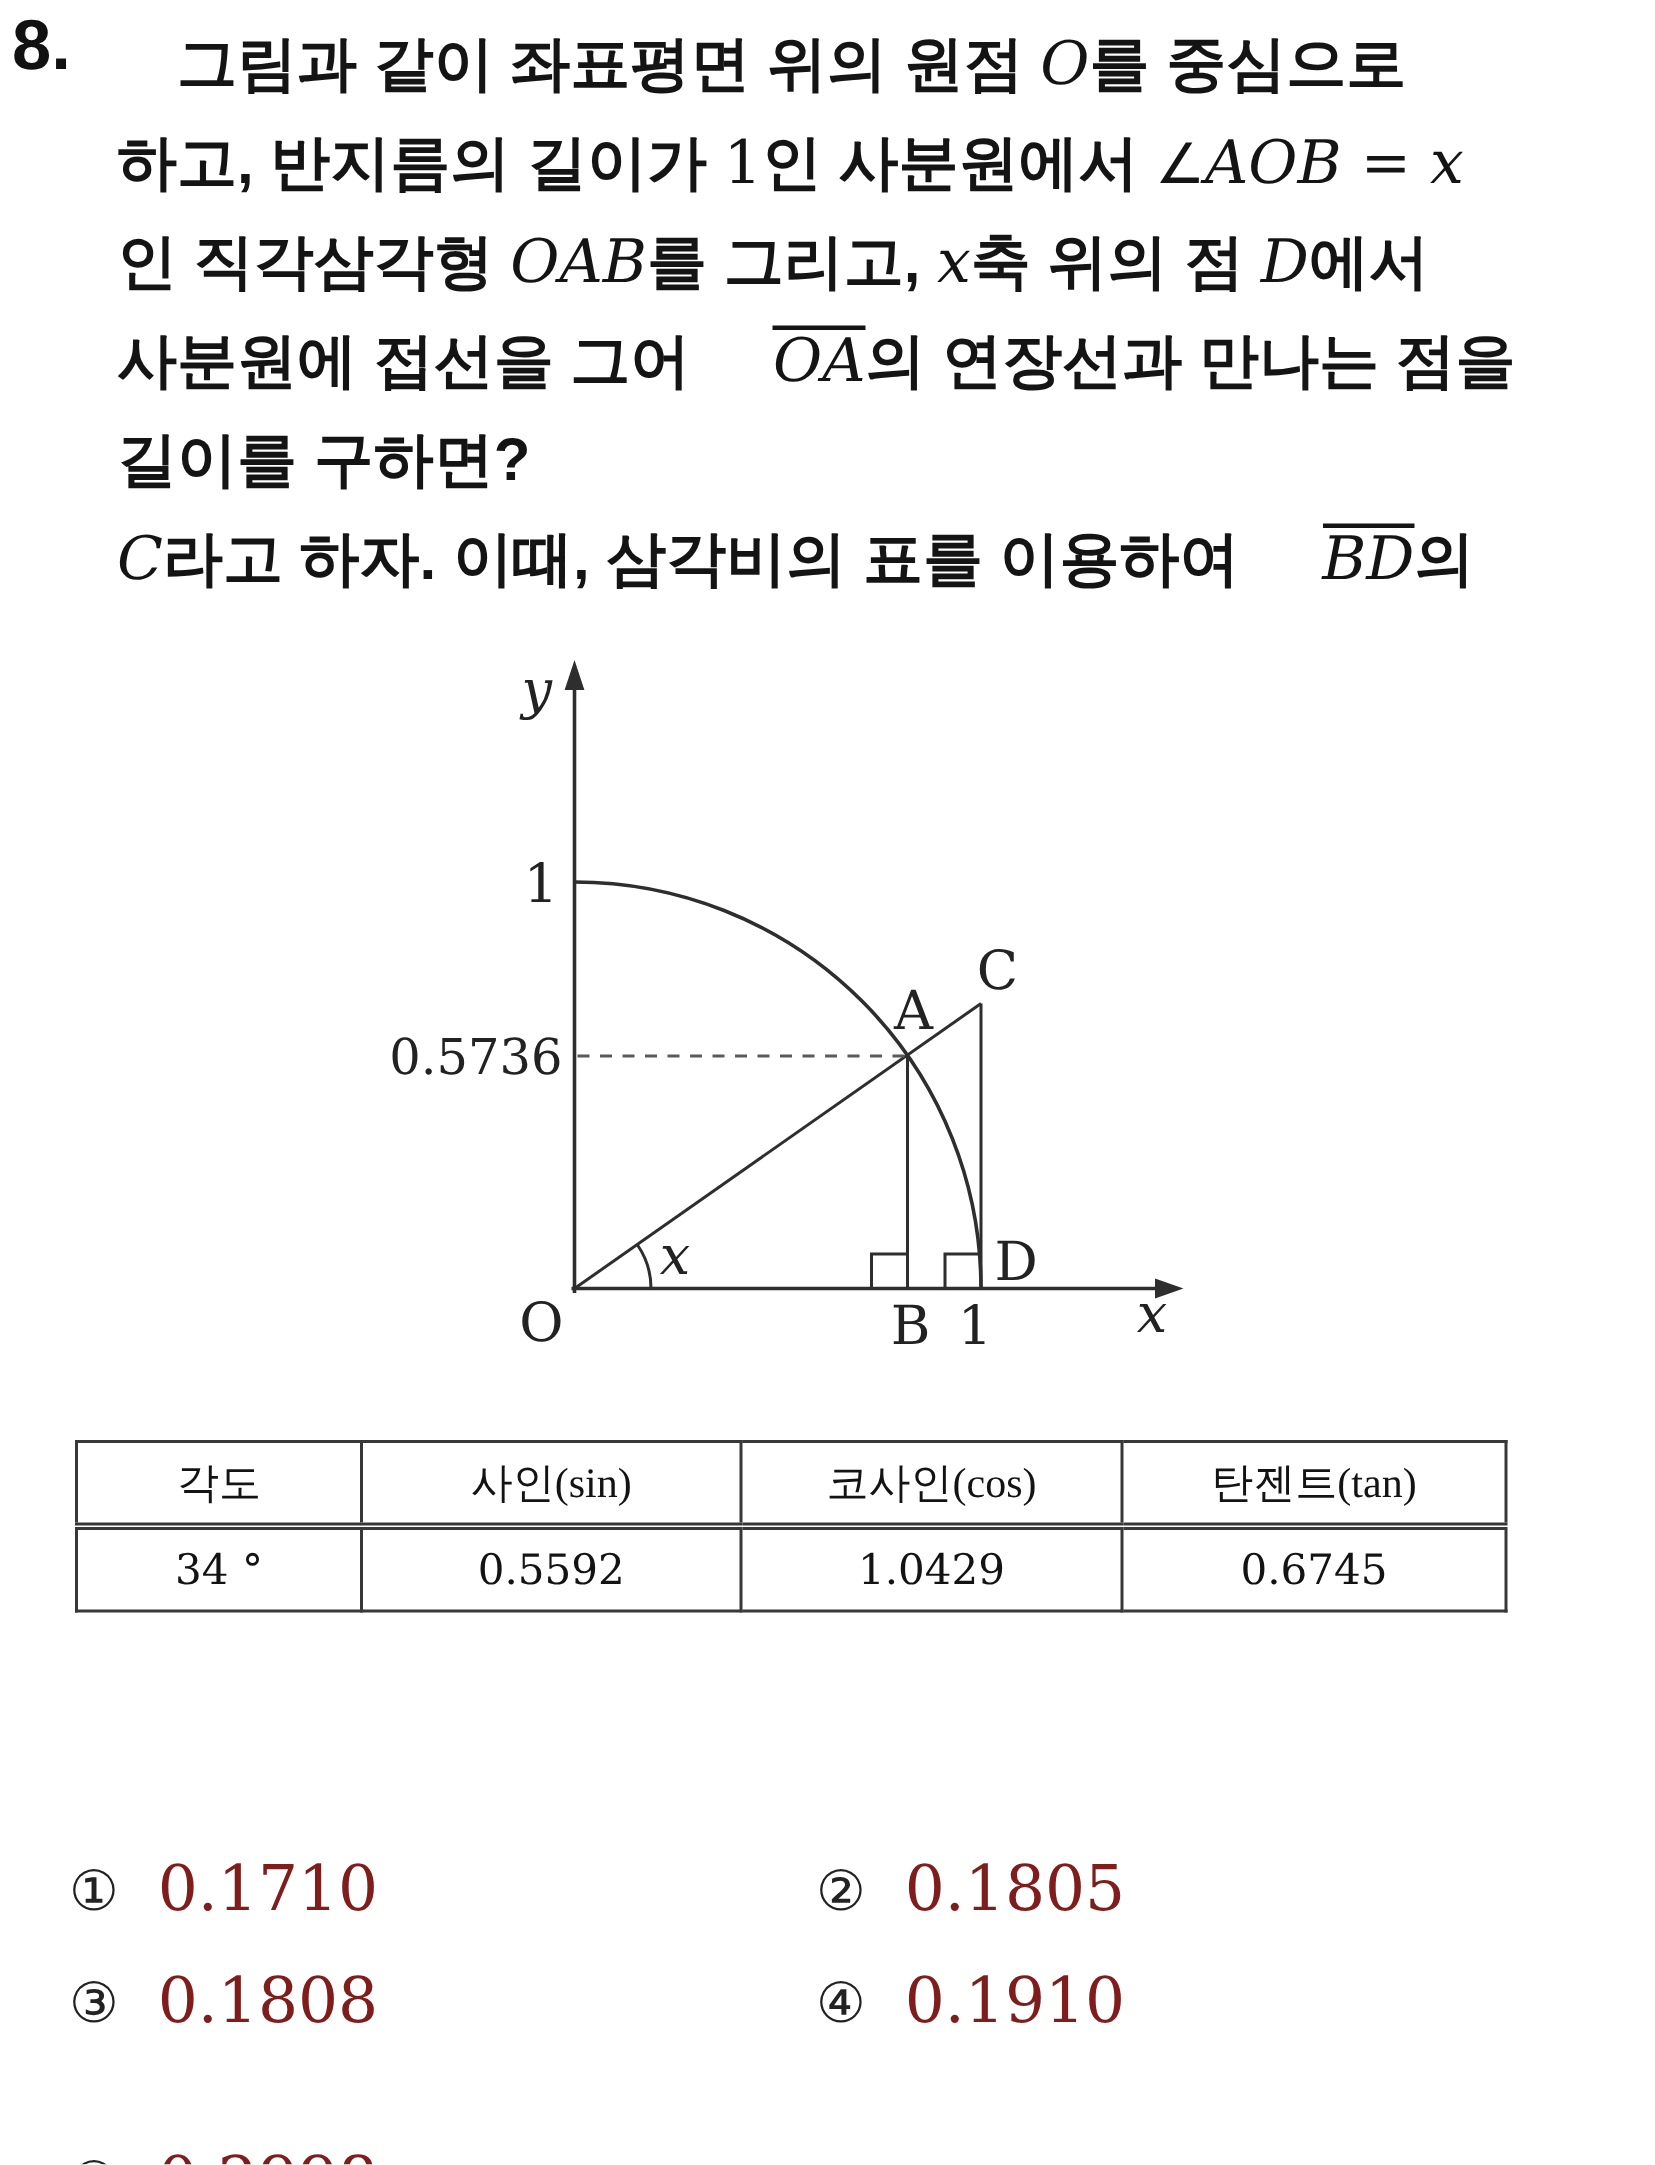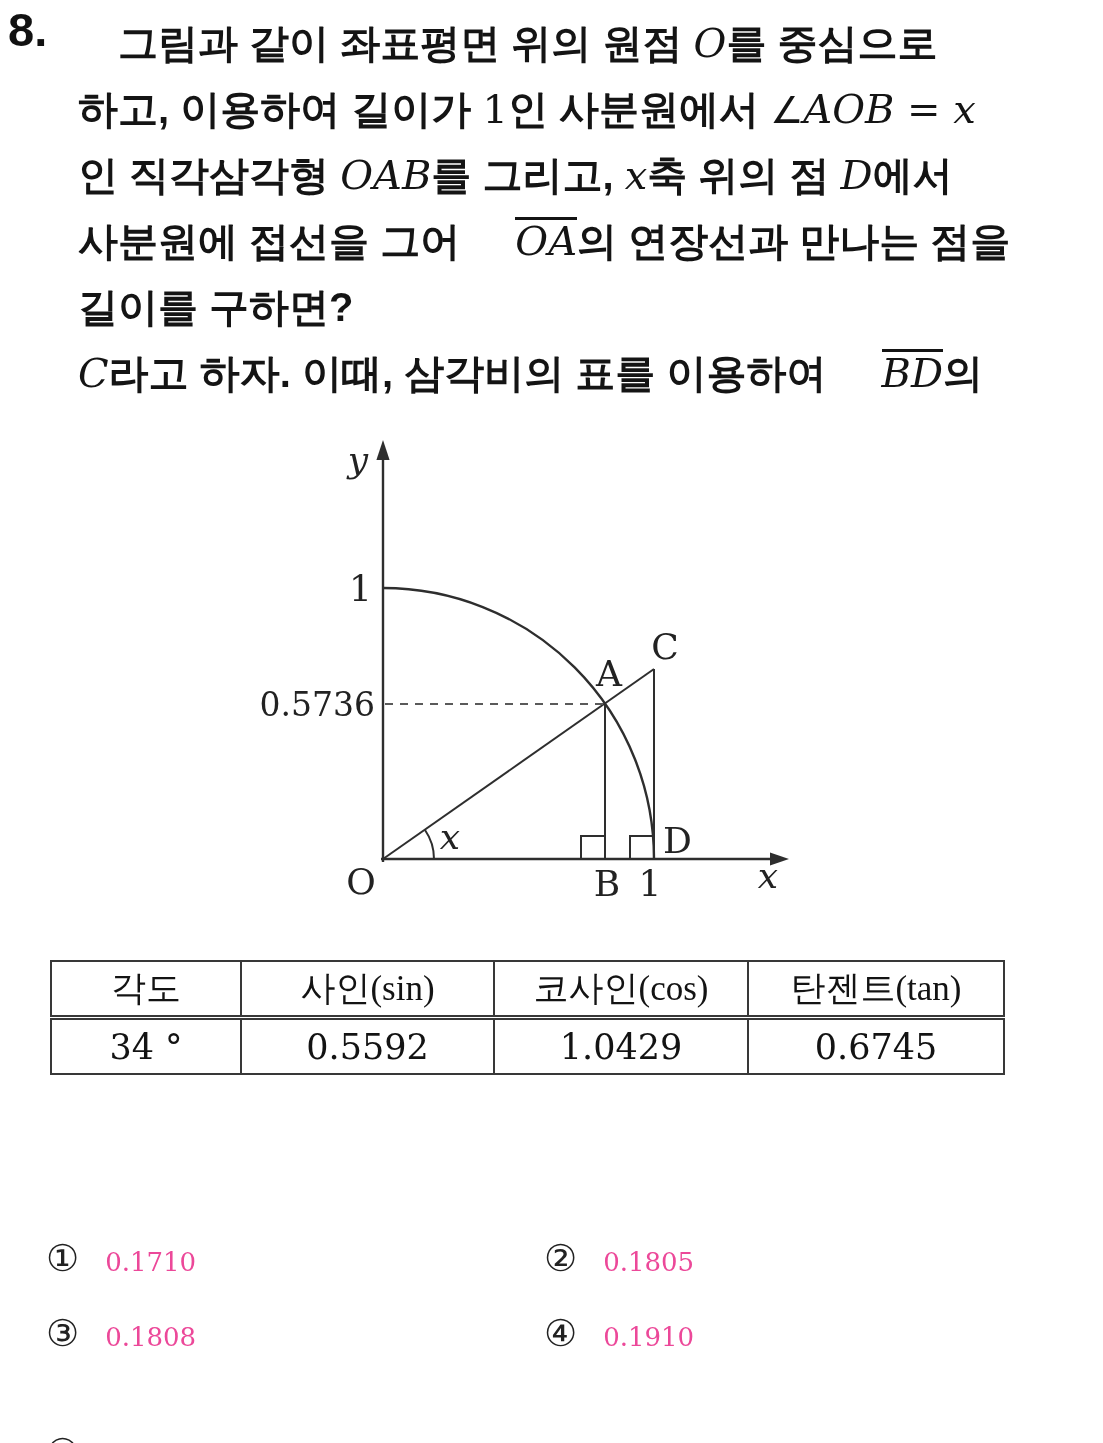--- a/index.html
+++ b/index.html
@@ -23,48 +23,48 @@
   .stroke{stroke:#2e2e2e;stroke-width:2.4;fill:none;}
   .thin{stroke:#2e2e2e;stroke-width:2;fill:none;}
   .dash{stroke:#5a5a5a;stroke-width:2;fill:none;stroke-dasharray:8 7;}
   .fl{font-family:"DejaVu Serif",serif;font-size:36px;fill:#222;}
   .fl-i{font-family:"DejaVu Serif",serif;font-style:italic;font-size:36px;fill:#222;}
   .fl-sm{font-family:"DejaVu Serif",serif;font-size:33px;fill:#222;}
   .arrow{fill:#2e2e2e;stroke:none;}
 
   
   .trig{position:absolute;left:50px;top:960px;border-collapse:collapse;table-layout:fixed;
-        font-family:"DejaVu Serif",serif;font-size:35px;color:#131313;}
+        font-family:"DejaVu Serif",serif;font-size:28px;color:#131313;}
   .trig th,.trig td{border:2px solid #383838;text-align:center;vertical-align:middle;
         height:53px;padding:0;font-weight:400;}
   .trig tr + tr th,.trig tr + tr td{border-top:5px double #383838;}
   .trig .c0{width:188px;} .trig .c1{width:251px;} .trig .c2{width:252px;} .trig .c3{width:254px;}
   .trig th{font-family:"Liberation Serif",serif;}
 
   
   .opt{position:absolute;height:46px;line-height:46px;white-space:nowrap;}
   .opt .marker{font-family:"DejaVu Sans",sans-serif;font-size:37px;color:#222;}
-  .opt .val{font-family:"DejaVu Serif",serif;font-size:26px;color:#ec4899;margin-left:26px;}
+  .opt .val{font-family:"DejaVu Serif",serif;font-size:42px;color:#7f1d1d;margin-left:26px;}
   .o1{left:46px;top:1236px;} .o2{left:544px;top:1236px;}
   .o3{left:46px;top:1311px;} .o4{left:544px;top:1311px;}
   .o5{left:46px;top:1386px;margin-top:44px;}
 </style>
 </head>
 <body>
 
 <div class="page">
 
   <div class="problem-number">8.</div>
 
   <div class="problem-lines">
     <div class="pline first">
       <span class="kr">그림과 같이 좌표평면 위의 원점 </span><span class="m">O</span><span class="kr">를 중심으로</span>
     </div>
     <div class="pline">
-      <span class="kr">하고, 이용하여 길이가 </span><span class="rm">1</span><span class="kr">인 사분원에서 </span><span class="sym">∠</span><span class="m">AOB</span><span class="rm"> = </span><span class="m">x</span>
+      <span class="kr">하고, 반지름의 길이가 </span><span class="rm">1</span><span class="kr">인 사분원에서 </span><span class="sym">∠</span><span class="m">AOB</span><span class="rm"> = </span><span class="m">x</span>
     </div>
     <div class="pline">
       <span class="kr">인 직각삼각형 </span><span class="m">OAB</span><span class="kr">를 그리고, </span><span class="m">x</span><span class="kr">축 위의 점 </span><span class="m">D</span><span class="kr">에서</span>
     </div>
     <div class="pline">
       <span class="kr">사분원에 접선을 그어 </span><span class="m over">OA</span><span class="kr">의 연장선과 만나는 점을</span>
     </div>
     <div class="pline">
       <span class="kr">길이를 구하면?</span>
     </div>

